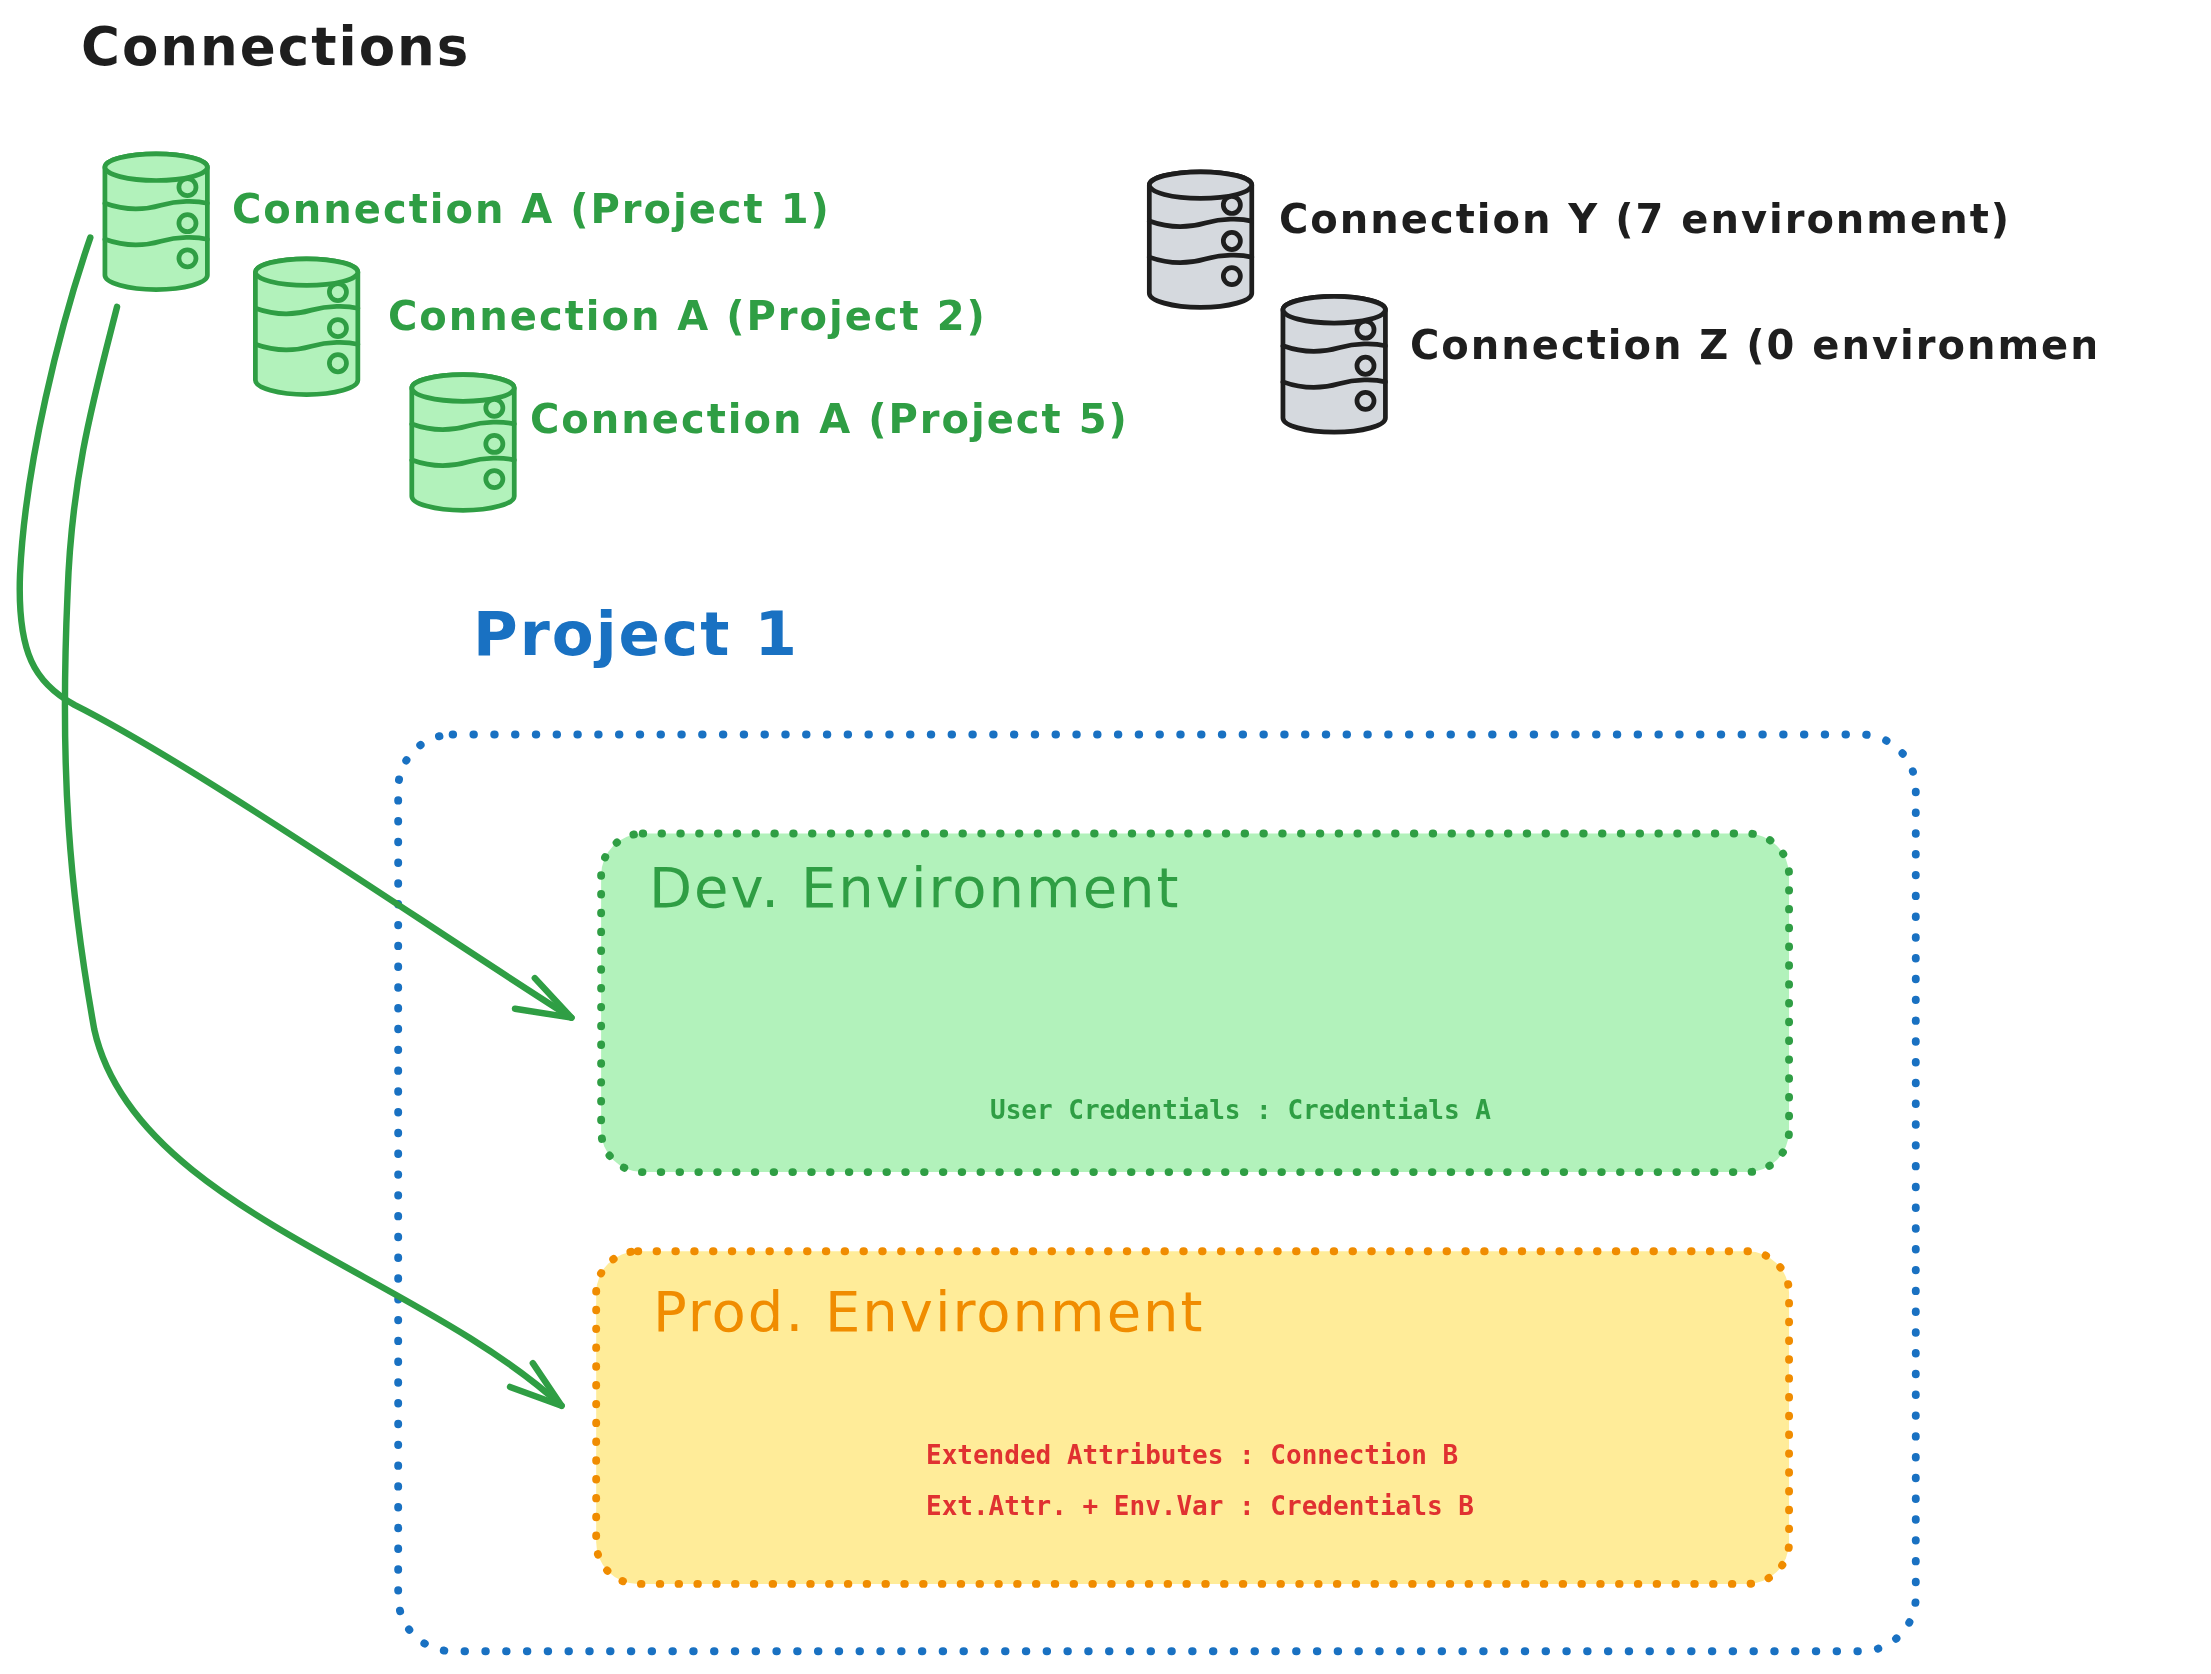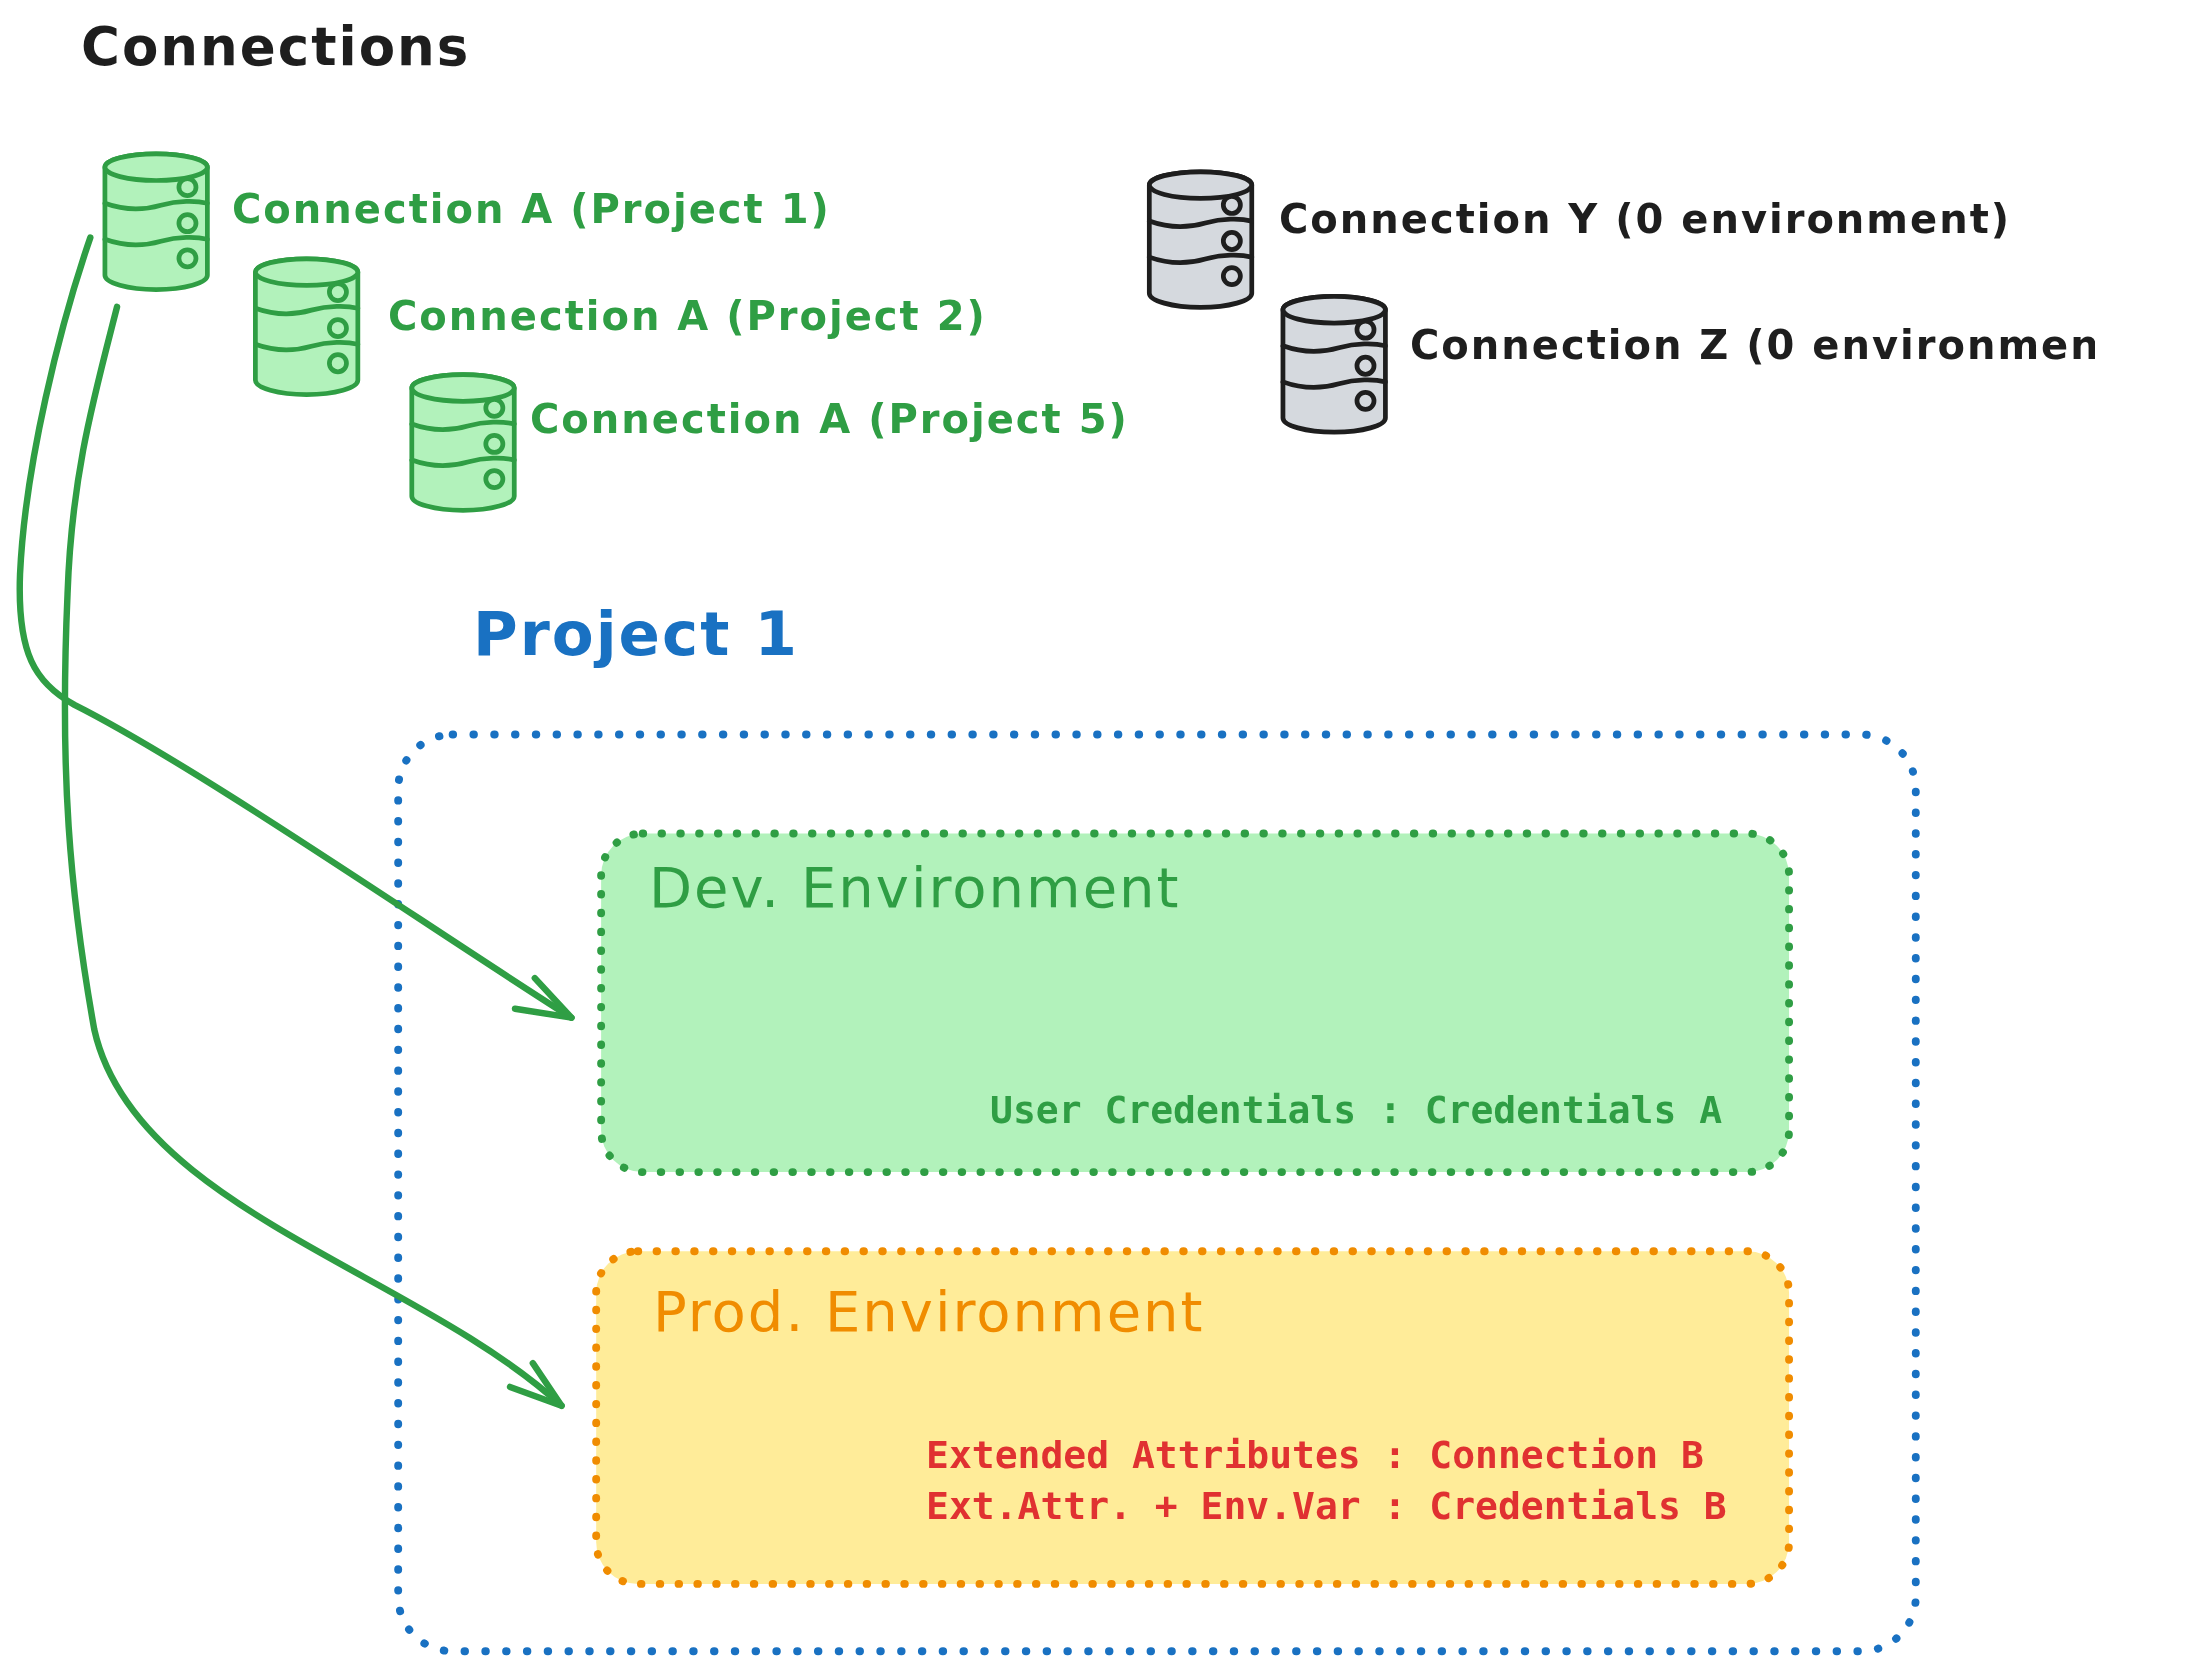--- a/index.html
+++ b/index.html
@@ -26,21 +26,21 @@
   .lbl-z{left:1410px;top:322px;}
   .project-title{
     left:473px;top:598px;
     font-size:61px;font-weight:700;color:#1971c2;letter-spacing:2px;
   }
   .env-title{font-size:56px;font-weight:400;letter-spacing:2px;}
   .dev-title{left:649px;top:855px;color:#2f9e44;}
   .prod-title{left:653px;top:1279px;color:#f08c00;}
   .mono{
     font-family:"DejaVu Sans Mono", monospace;
-    font-weight:700;font-size:38px;line-height:51px;
+    font-weight:700;font-size:26px;line-height:51px;
   }
   .dev-detail{left:990px;top:1085px;color:#2f9e44;}
   .prod-details{left:926px;top:1430px;color:#e03131;}
 </style>
 </head>
 <body>
 
 <div class="canvas">
 
   <svg class="layer" viewBox="0 0 2234 1691">
@@ -81,21 +81,21 @@
     <use href="#db" x="1155" y="170" width="115" height="145" style="color:#1e1e1e;--fill:#d5d9de"></use>
     <use href="#db" x="1290" y="296" width="115" height="145" style="color:#1e1e1e;--fill:#d5d9de"></use>
   </svg>
 
   <div class="txt title">Connections</div>
 
   <div class="txt conn-label green-t lbl-a1">Connection A (Project 1)</div>
   <div class="txt conn-label green-t lbl-a2">Connection A (Project 2)</div>
   <div class="txt conn-label green-t lbl-a3">Connection A (Project 5)</div>
 
-  <div class="txt conn-label ink-t lbl-y">Connection Y (0 environment)</div>
+  <div class="txt conn-label ink-t lbl-y">Connection Y (7 environment)</div>
   <div class="txt conn-label ink-t lbl-z">Connection Z (0 environment)</div>
 
   <div class="txt project-title">Project 1</div>
 
   <div class="txt env-title dev-title">Dev. Environment</div>
   <div class="txt mono dev-detail">User Credentials : Credentials A</div>
 
   <div class="txt env-title prod-title">Prod. Environment</div>
   <div class="txt mono prod-details">
     <div>Extended Attributes : Connection B</div>

